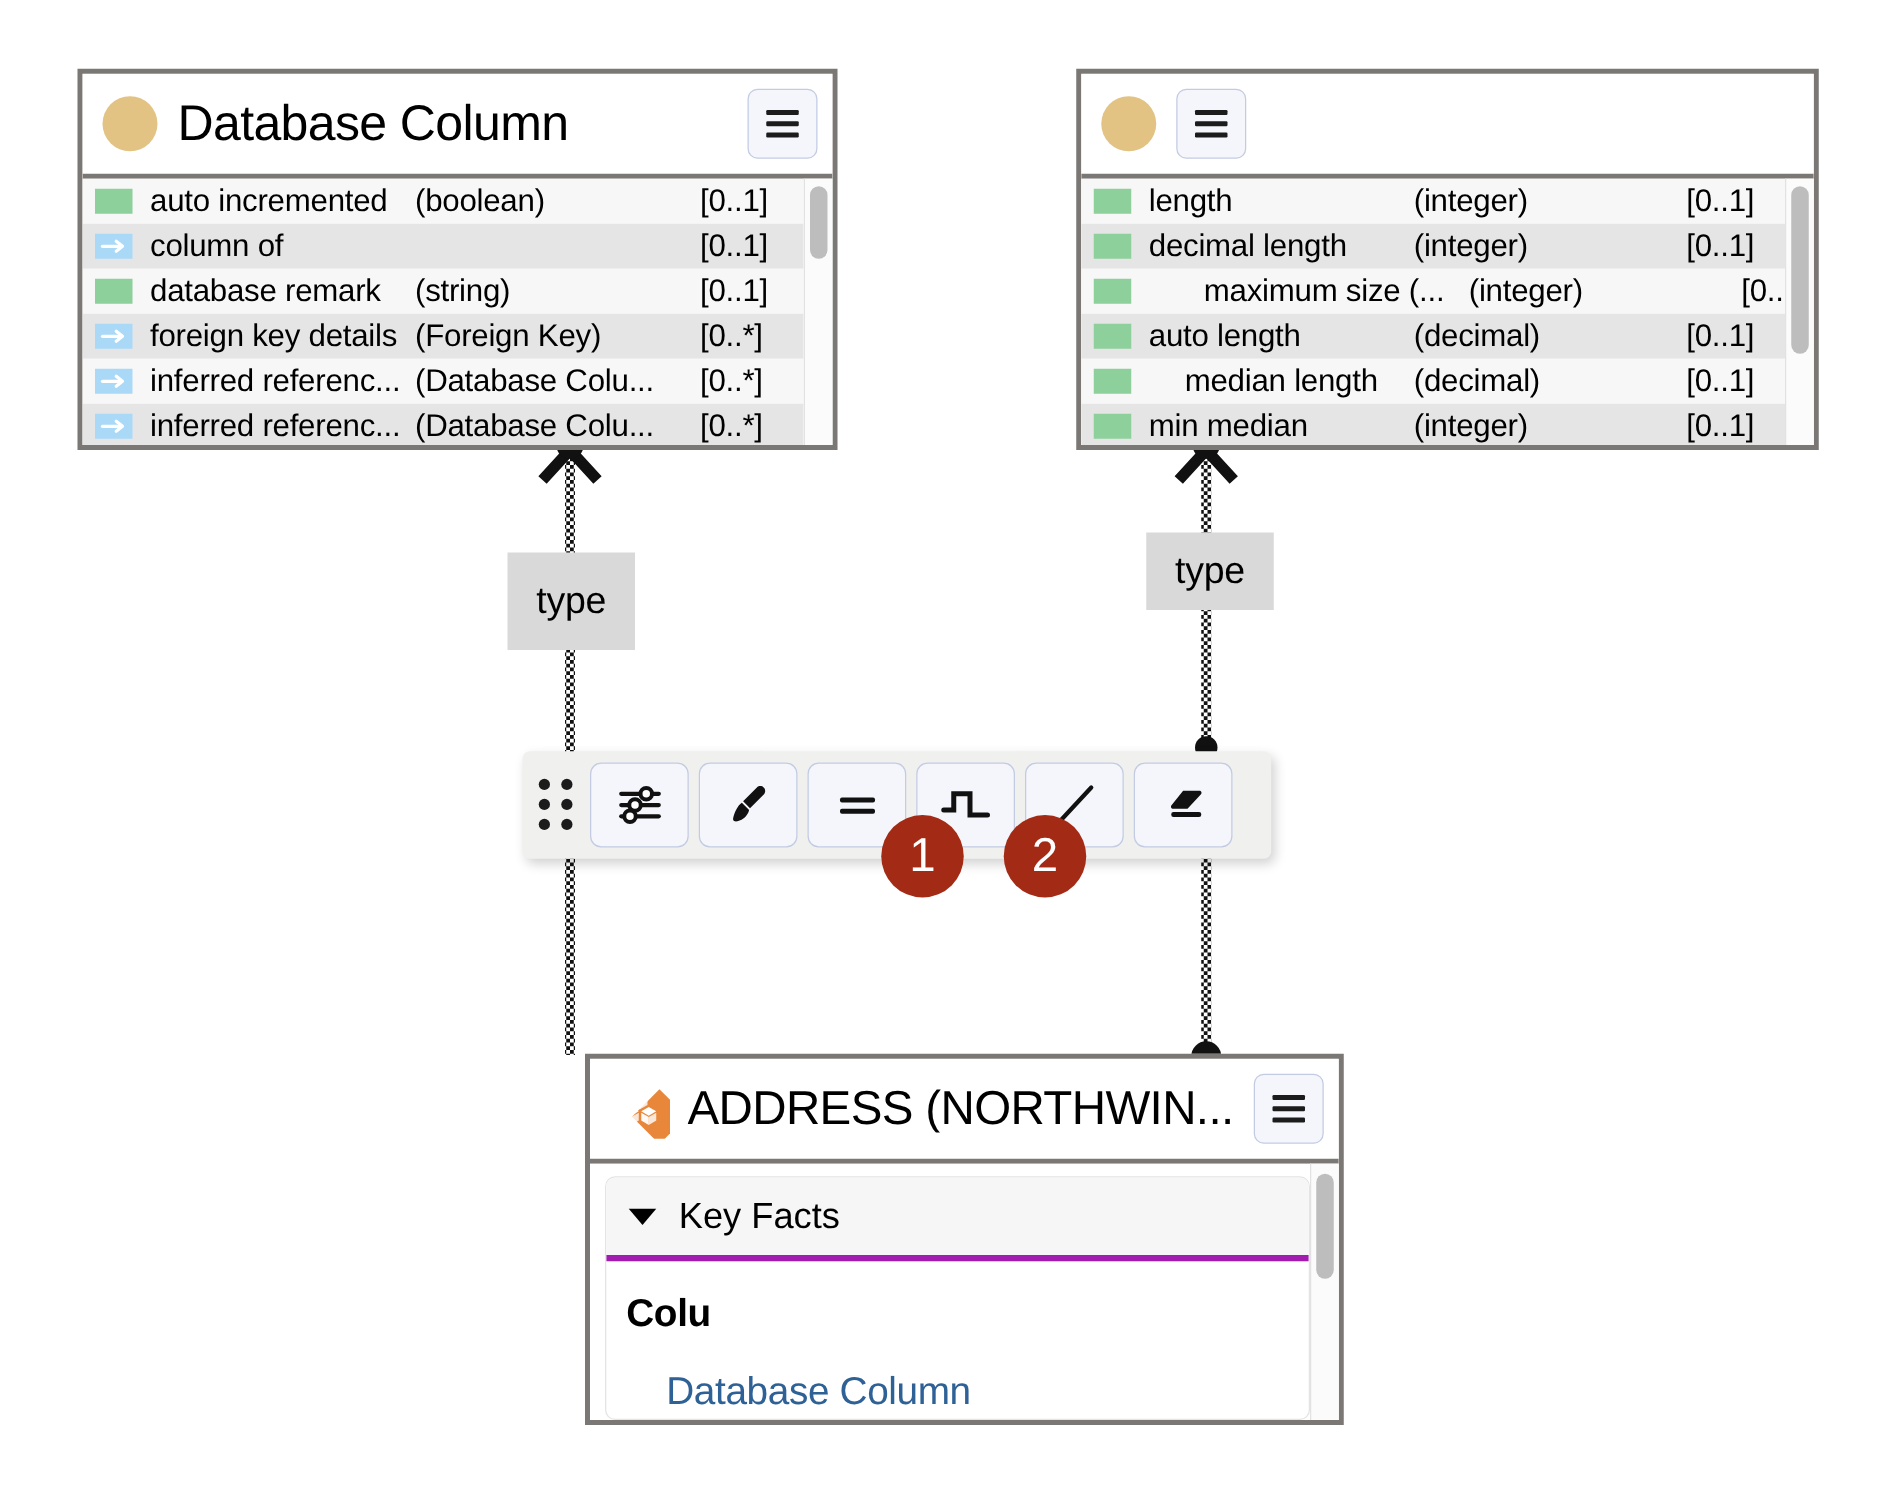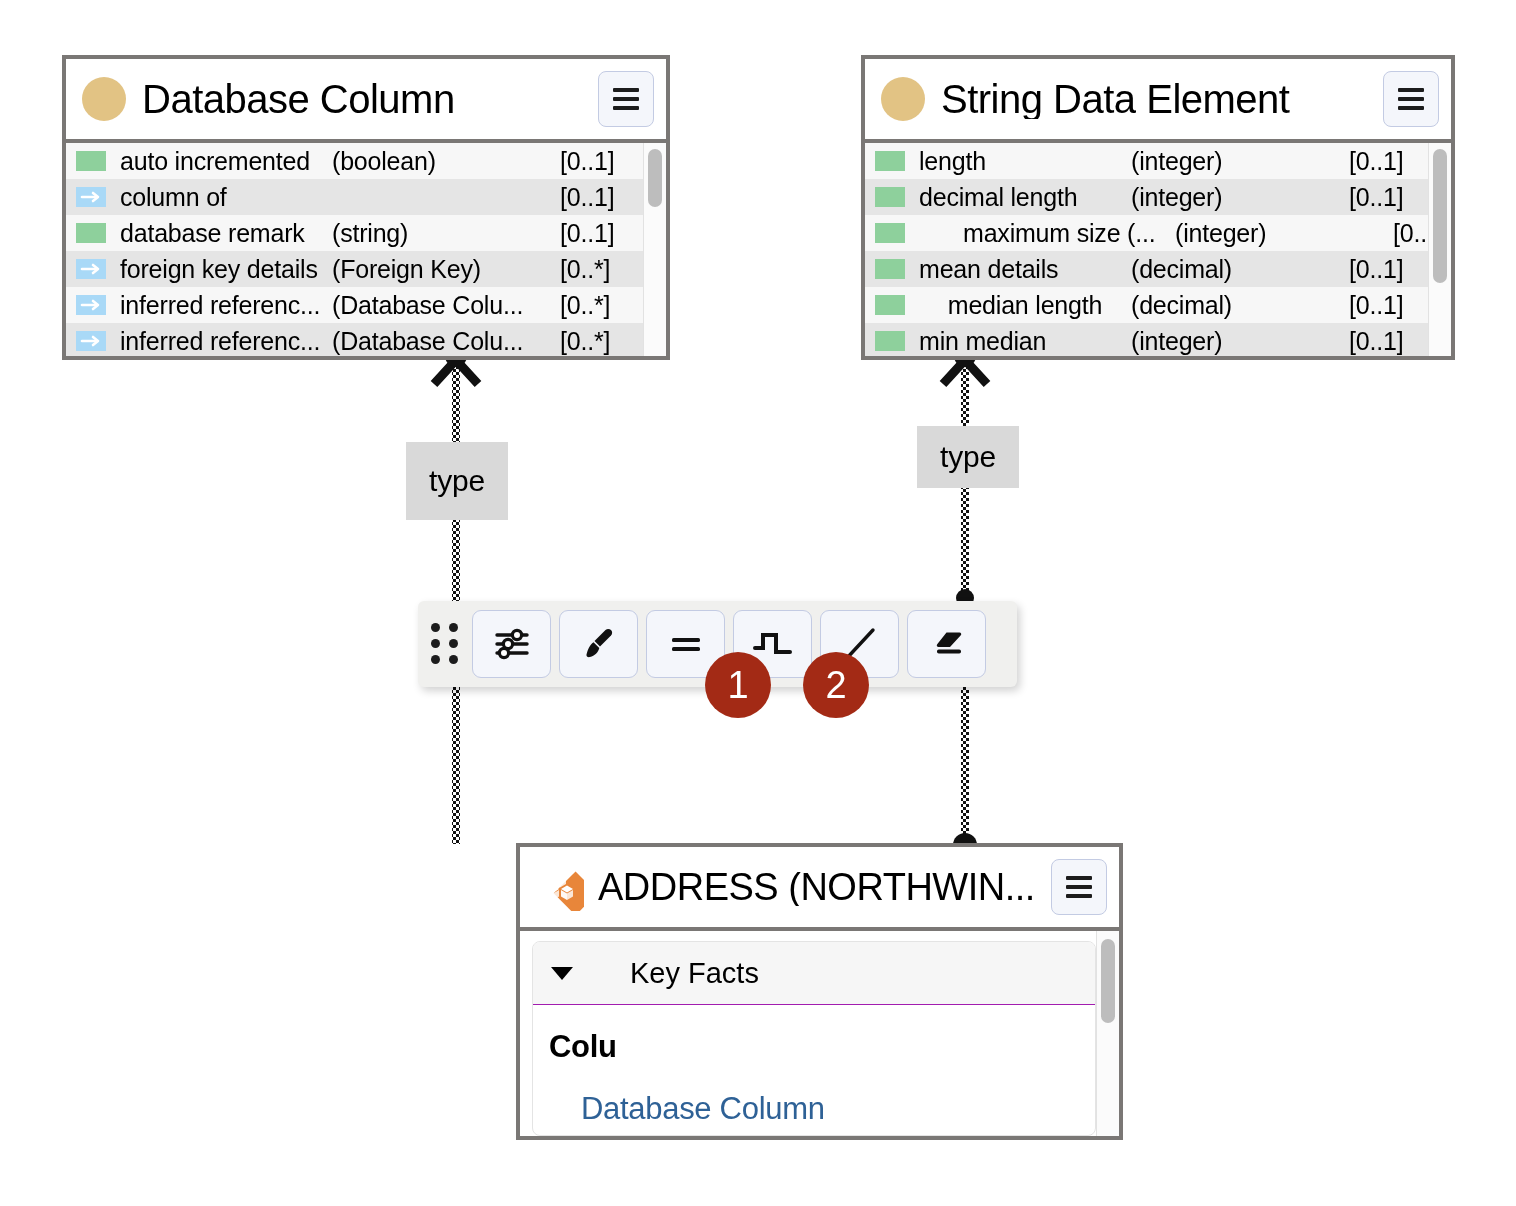--- a/index.html
+++ b/index.html
@@ -189,24 +189,23 @@
     background: #ffffff;
     overflow: hidden;
     height: 100%;
   }
   .panel-header {
     display: flex;
     align-items: center;
     height: 62px;
     padding-left: 18px;
     background: #f6f6f6;
-    border-bottom: 1px solid #a21caf;
+    border-bottom: 5px solid #a21caf;
     font-size: 29px;
     color: #000000;
-    gap: 39px;
   }
   .caret {
     width: 0; height: 0;
     border-left: 11px solid transparent;
     border-right: 11px solid transparent;
     border-top: 13px solid #000000;
     margin-right: 18px;
     flex: 0 0 auto;
   }
   .panel-section-title {
@@ -396,21 +395,20 @@
         </div>
       <div class="vscroll">
         <div class="vthumb" style="top:6px; height:58px;"></div>
       </div>
     </div>
   </div>
 
   <div class="node" style="left:861px; top:55px; width:594px; height:305px;">
     <div class="node-header">
       <div class="node-avatar"></div>
-      <div class="node-title">String Data Element</div>
       <div class="menu-btn">
         <span></span>
         <span></span>
         <span></span>
       </div>
     </div>
     <div class="node-body" style="height:213px;">
       <div class="rows" id="rows-sde">
           <div class="row alt">
             <span class="row-icon attr"></span>
@@ -425,21 +423,21 @@
             <span class="row-card" style="width: 80px;">[0..1]</span>
           </div>
           <div class="row alt">
             <span class="row-icon attr"></span>
             <span class="row-name" style="width: 212px; margin-left: 44px;">maximum size (...</span>
             <span class="row-type" style="width: 218px;">(integer)</span>
             <span class="row-card" style="width: 80px;">[0..1]</span>
           </div>
           <div class="row">
             <span class="row-icon attr"></span>
-            <span class="row-name" style="width: 212px;">mean details</span>
+            <span class="row-name" style="width: 212px;">auto length</span>
             <span class="row-type" style="width: 218px;">(decimal)</span>
             <span class="row-card" style="width: 80px;">[0..1]</span>
           </div>
           <div class="row alt">
             <span class="row-icon attr"></span>
             <span class="row-name" style="width: 212px; text-align: center;">median length</span>
             <span class="row-type" style="width: 218px;">(decimal)</span>
             <span class="row-card" style="width: 80px;">[0..1]</span>
           </div>
           <div class="row">
@@ -448,21 +446,21 @@
             <span class="row-type" style="width: 218px;">(integer)</span>
             <span class="row-card" style="width: 80px;">[0..1]</span>
           </div>
         </div>
       <div class="vscroll">
         <div class="vthumb" style="top:6px; height:134px;"></div>
       </div>
     </div>
   </div>
 
-  <div class="node" style="left:468px; top:843px; width:607px; height:297px;margin-left:48px;">
+  <div class="node" style="left:468px; top:843px; width:607px; height:297px;">
     <div class="node-header">
       <div class="addr-icon">
         <svg width="48" height="48" viewBox="0 0 48 48">
           <rect x="24" y="2" width="31" height="31" fill="#e8863a" transform="rotate(45 24 24)"></rect>
           <g fill="#ffffff">
             <path d="M24 10 L30 13.5 L24 17 L18 13.5 Z"></path>
             <path d="M18 14.6 L24 18.1 L24 24.4 L18 20.9 Z" opacity="0.95"></path>
             <path d="M30 14.6 L30 20.9 L24 24.4 L24 18.1 Z" opacity="0.8"></path>
             <path d="M17 22.5 L23 26 L17 29.5 L11 26 Z"></path>
             <path d="M11 27.1 L17 30.6 L17 36.9 L11 33.4 Z" opacity="0.95"></path>

